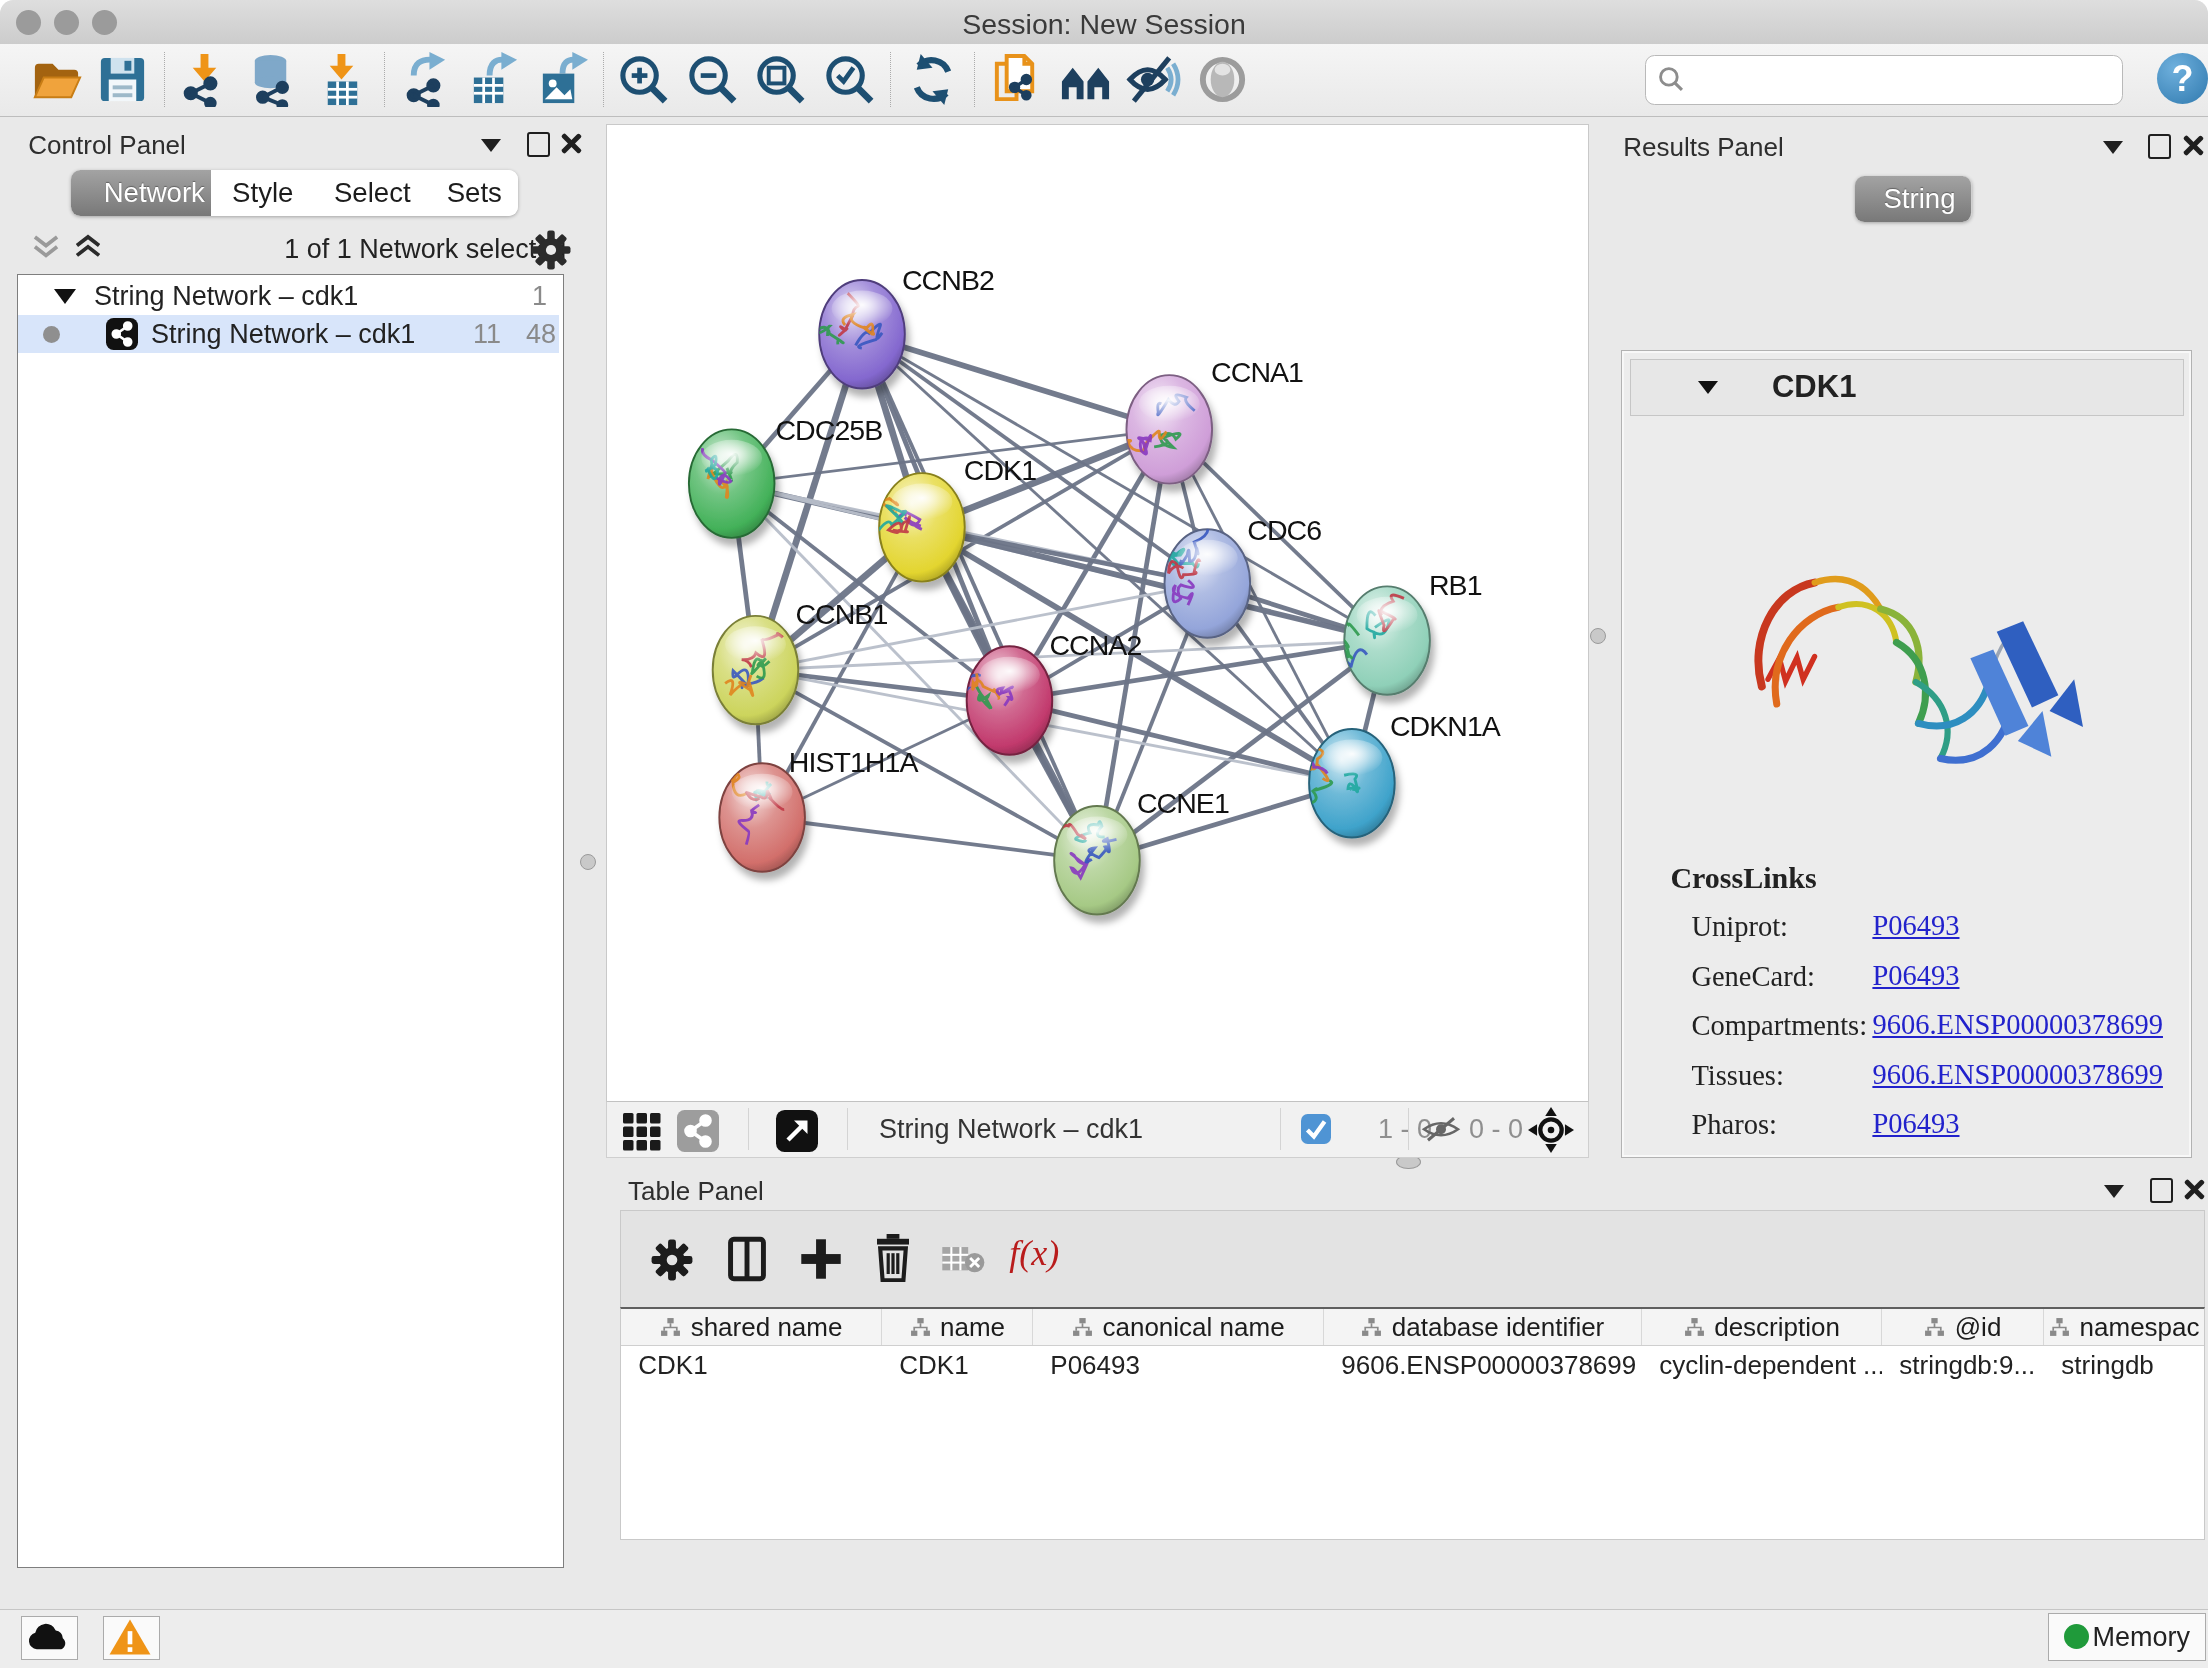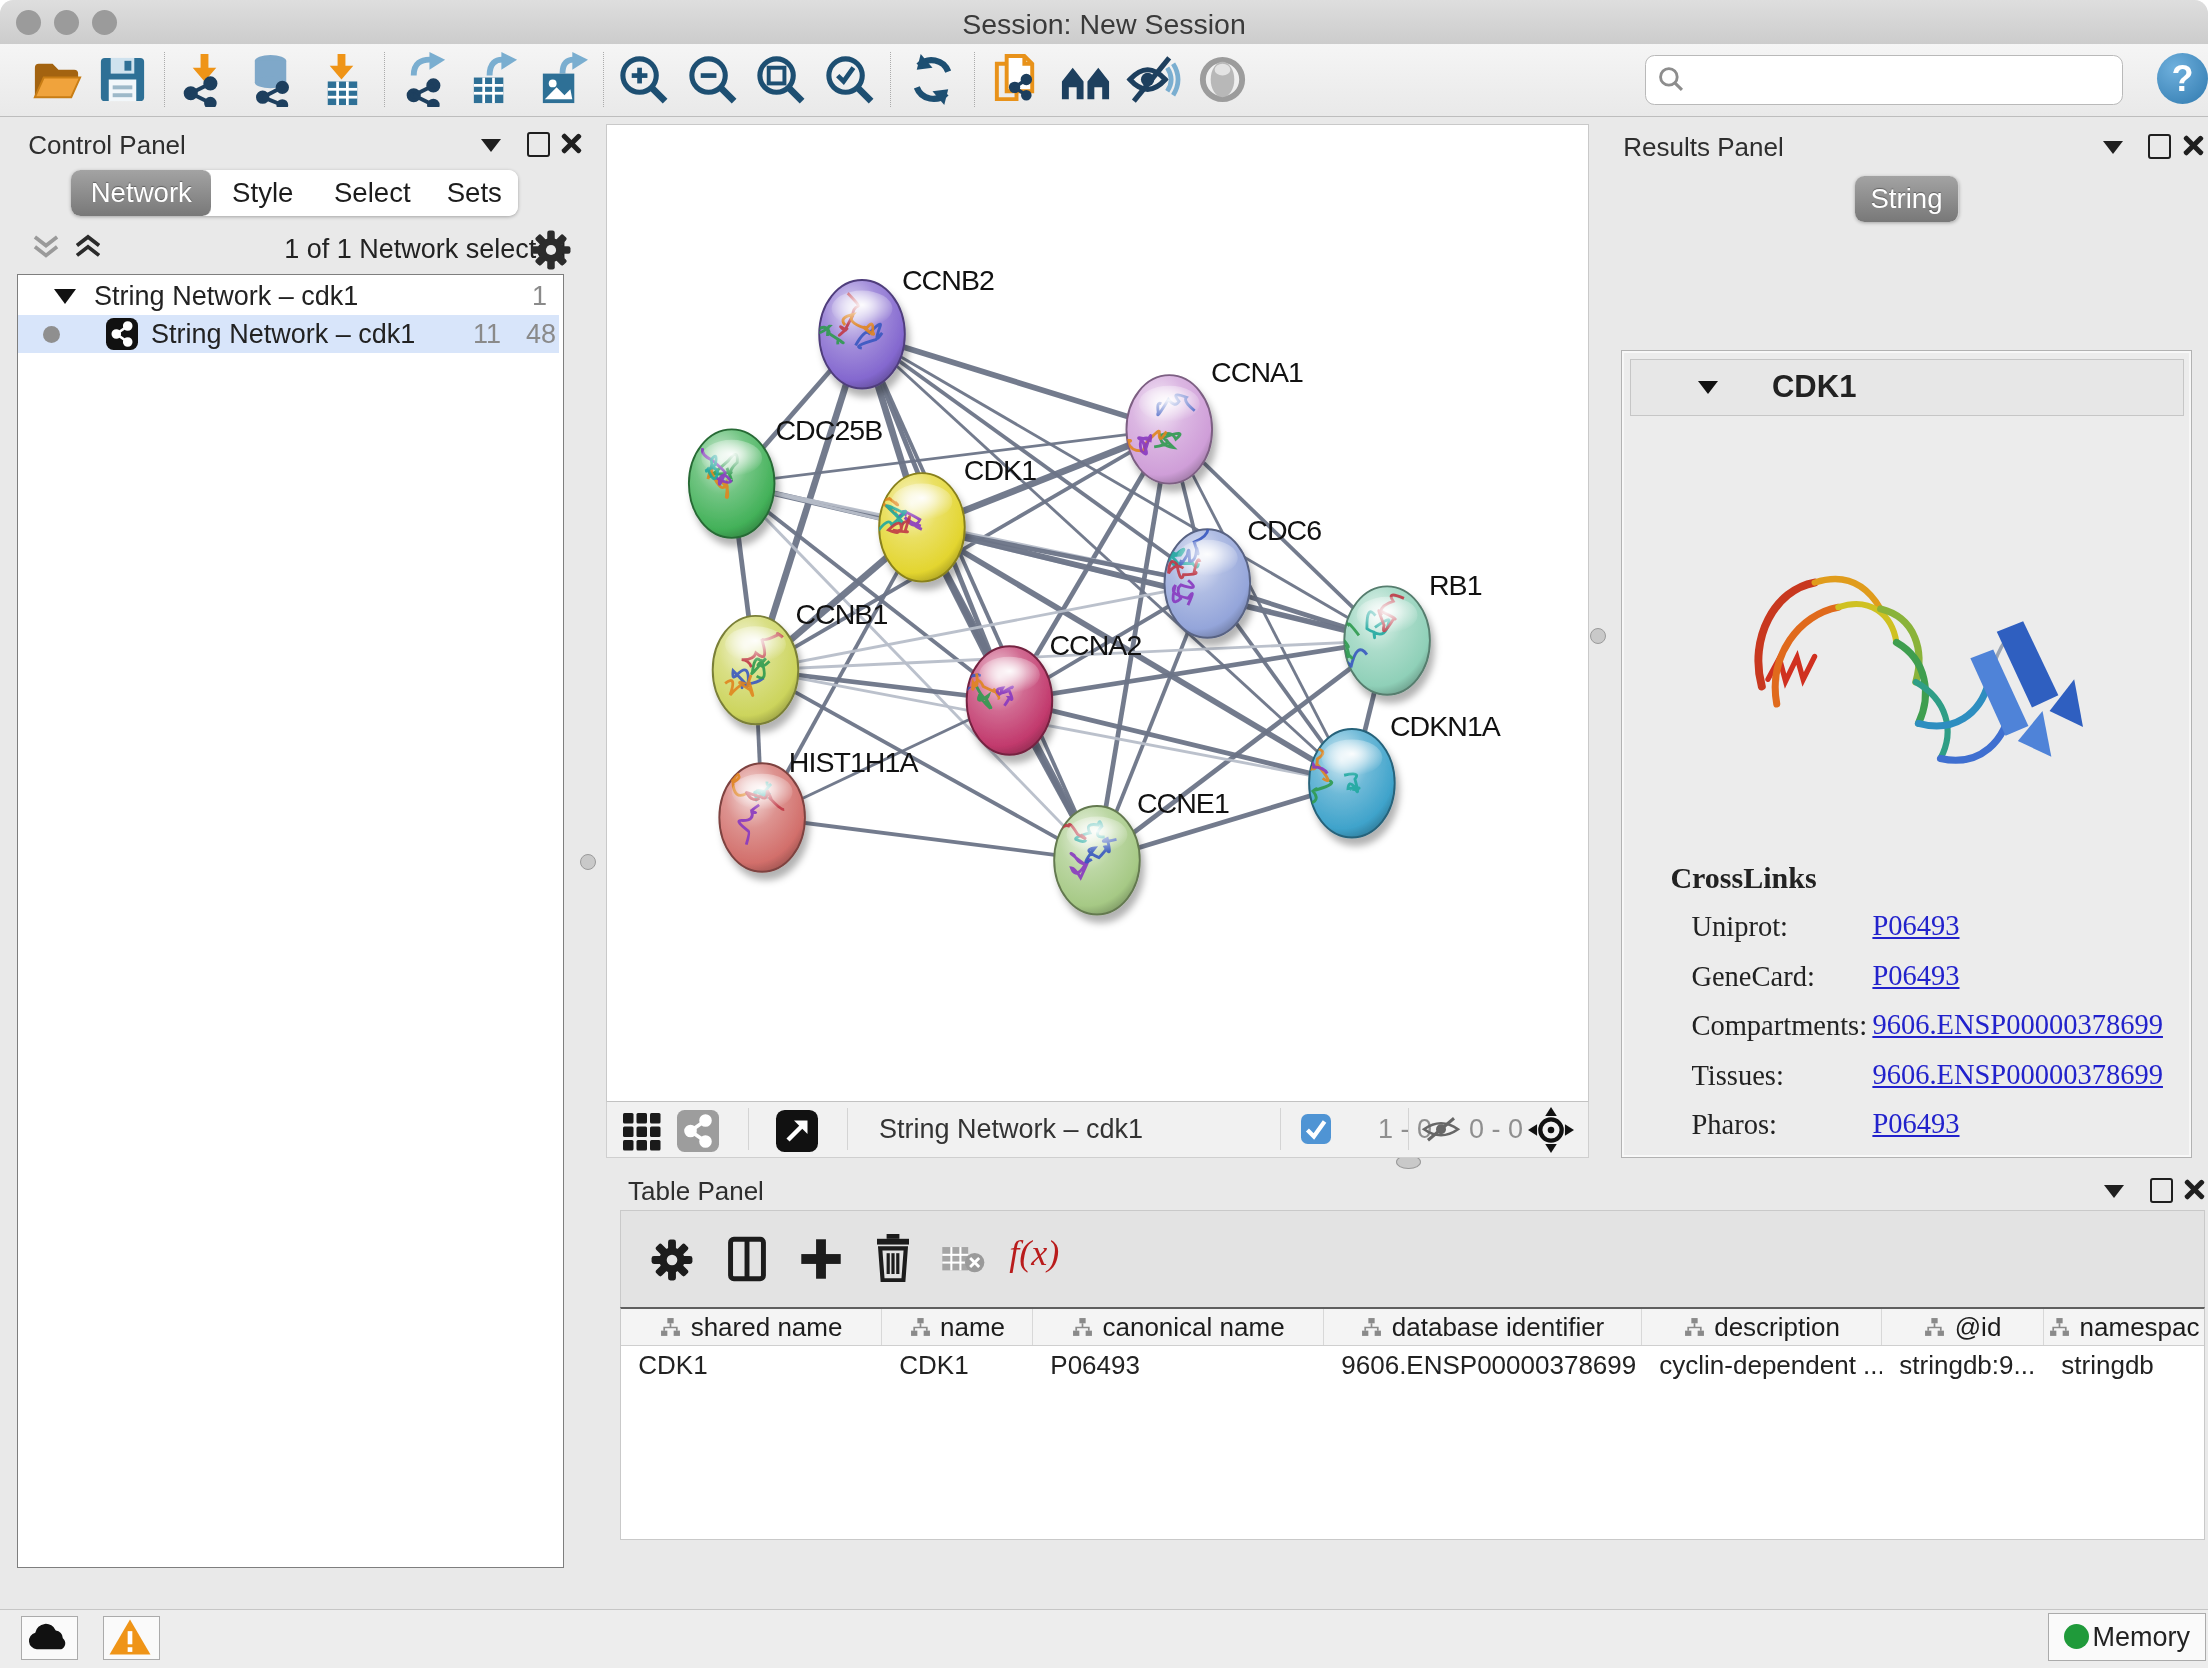--- a/index.html
+++ b/index.html
@@ -32,21 +32,21 @@
   .p-ctrl-box{width:19px;height:21px;border:2.9px solid #1f1f1f;border-radius:2.9px;}
   .p-ctrl-x{width:23px;height:23px;}
   .p-ctrl-x:before,.p-ctrl-x:after{content:"";position:absolute;left:9.5px;top:-1px;width:4.8px;height:25px;
     background:#1f1f1f;border-radius:1.9px;}
   .p-ctrl-x:before{transform:rotate(45deg);} .p-ctrl-x:after{transform:rotate(-45deg);}
   .seg-group{box-shadow:0 1px 3.8px rgba(0,0,0,.3);border-radius:9.5px;background:#fff;}
   .seg{position:absolute;top:0;height:100%;font-size:27.6px;text-align:center;color:#1c1c1c;
     background:#fff;border-right:1px solid #cfcfcf;}
   .seg.first{border-radius:9.5px 0 0 9.5px;} .seg.last{border-radius:0 9.5px 9.5px 0;border-right:none;}
   .seg.sel{background:linear-gradient(#a3a3a3,#787878);color:#fff;border-radius:9.5px;
-    text-shadow:0 -1px 1px rgba(0,0,0,.35);}
+    text-shadow:0 -1px 1px rgba(0,0,0,.35);padding-left:13px;}
   
   #control-panel{left:13.3px;top:122px;width:553px;height:1451px;}
   #cp-listbox{left:3.8px;top:152px;width:545px;height:1292px;background:#fff;border:1.9px solid #7e7e7e;}
   .tree-row{position:absolute;left:0;width:541px;height:38px;font-size:27px;line-height:38px;}
   .tree-row .cnt{position:absolute;color:#8a8a8a;}
   .share-badge{position:absolute;width:32px;height:32px;border-radius:7.6px;background:#111;}
   .share-badge.gray{background:#9d9d9d;}
   .dot{position:absolute;width:17px;height:17px;border-radius:50%;background:#8f8f8f;}
   .tri-down{width:0;height:0;border-left:11.4px solid transparent;border-right:11.4px solid transparent;
     border-top:15px solid #111;}

